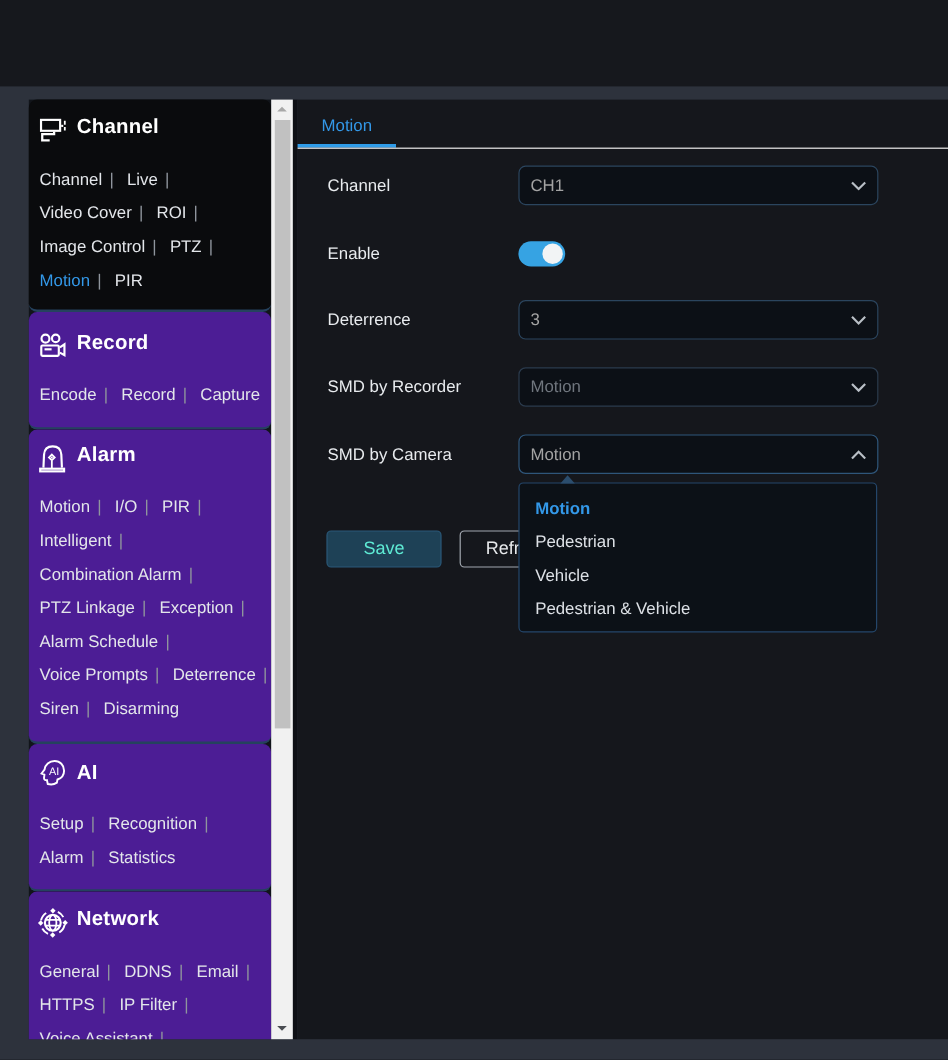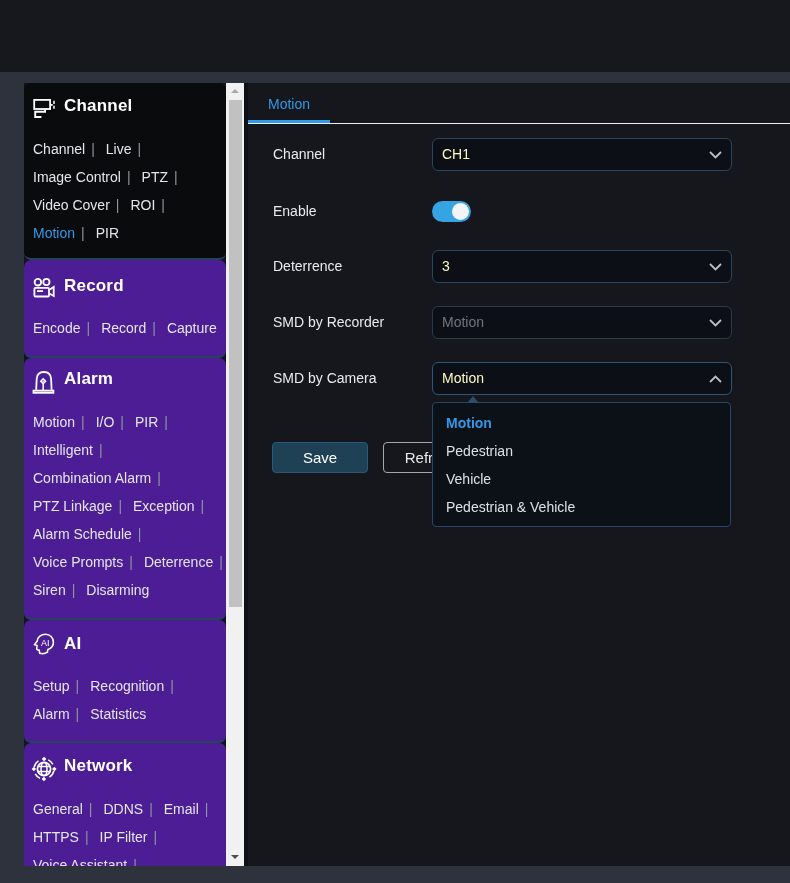--- a/index.html
+++ b/index.html
@@ -35,28 +35,28 @@
 #sbar { position:absolute; left:226px; top:83px; width:18px; height:783px; background:#f1f1f1; }
 #sbar .thumb { position:absolute; left:3px; top:17px; width:12.5px; height:507px; background:#c1c1c1; }
 #sbar .up { position:absolute; left:5px; top:6px; width:0; height:0; border-left:4px solid transparent; border-right:4px solid transparent; border-bottom:4.5px solid #a8a8a8; }
 #sbar .dn { position:absolute; left:5px; bottom:7px; width:0; height:0; border-left:4px solid transparent; border-right:4px solid transparent; border-top:4px solid #4a4d52; }
 
 
 #tab { position:absolute; left:20px; top:11px; width:42px; text-align:center; font-size:14px; color:#3398e8; line-height:20px;}
 #tabline-blue { position:absolute; left:0; top:37px; width:82px; height:3px; background:#2f9ce8; }
 #tabline-white { position:absolute; left:0; top:40px; width:542px; height:1px; background:#ededed; }
 .lbl { position:absolute; left:25px; font-size:14px; color:#e8ebee; height:33px; line-height:33px; }
-.sel { position:absolute; left:184px; width:300px; height:33px; background:#0c1016; border:1px solid #2b455e; border-radius:6px; font-size:14px; color:#fef9c3; line-height:31px; padding-left:9px; }
+.sel { position:absolute; left:184px; width:300px; height:33px; background:#0c1016; border:1px solid #2b455e; border-radius:6px; font-size:14px; color:#a3a3a3; line-height:31px; padding-left:9px; }
 .sel svg { position:absolute; right:9px; top:12px; }
 .sel.open { border-color:#2f567a; }
 .sel.open svg { top:12px; }
 .sel.dis { color:#70767e; border-color:#2b3b4d; }
 #toggle { position:absolute; left:184px; top:118px; width:39px; height:21px; background:#36a3e3; border-radius:10.5px; }
 #toggle .knob { position:absolute; right:2px; top:2px; width:17px; height:17px; background:#f2f4f5; border-radius:50%; }
-#savebtn { position:absolute; left:24px; top:359px; width:96px; height:31px; background:#1e4156; border:1px solid #2a5878; border-radius:4px; color:#ffffff; font-size:15px; text-align:center; line-height:29px; }
+#savebtn { position:absolute; left:24px; top:359px; width:96px; height:31px; background:#1e4156; border:1px solid #2a5878; border-radius:4px; color:#5eead4; font-size:15px; text-align:center; line-height:29px; }
 #refbtn { position:absolute; left:135px; top:359px; width:96px; height:31px; background:transparent; border:1px solid #a2a8b0; border-radius:4px; color:#e8eaec; font-size:15px; text-align:center; line-height:29px; }
 #ddwrap { position:absolute; left:184px; top:319px; width:299px; height:125px; background:#0c1117; border:1px solid #24466a; border-radius:4px; z-index:5; }
 #ddptr { position:absolute; left:219px; top:313px; width:0; height:0; border-left:6px solid transparent; border-right:6px solid transparent; border-bottom:7px solid #2b4d6d; z-index:6; }
 #ddwrap .it { height:28px; line-height:28px; font-size:14px; color:#dde1e6; padding-left:13px; }
 #ddwrap .it.sel1 { color:#3398e8; font-weight:bold; }
 #ddwrap .sp { height:6px; }
 </style>
 </head>
 <body>
 <div id="topbar"></div>
@@ -103,22 +103,22 @@
     <svg width="24" height="24" viewBox="0 0 24 24" fill="none" stroke="#fff" stroke-width="1.8">
       <rect x="2.2" y="5.9" width="15.9" height="9.1"></rect>
       <path d="M13.1,15.5 v2.3 H3.2 v5.2 h6.2" stroke-width="1.9"></path>
       <rect x="19" y="10" width="1.7" height="1.8" fill="#fff" stroke="none"></rect>
       <path d="M22,6.7 v3.3 M22,11.8 v3" stroke-width="1.5"></path>
     </svg>
     <span class="ht">Channel</span>
   </div>
   <div class="items">
     <div>Channel<span class="p">|</span>Live<span class="p">|</span></div>
+    <div>Video Cover<span class="p">|</span>ROI<span class="p">|</span></div>
     <div>Image Control<span class="p">|</span>PTZ<span class="p">|</span></div>
-    <div>Video Cover<span class="p">|</span>ROI<span class="p">|</span></div>
     <div><span class="blue">Motion</span><span class="p">|</span>PIR</div>
   </div>
 </div>
 
 <div class="sect" id="s2">
   <div class="hdr">
     <svg width="24" height="24" viewBox="0 0 24 24" fill="none" stroke="#fff" stroke-width="1.8">
       <circle cx="5.9" cy="8.2" r="3.3"></circle>
       <circle cx="14.4" cy="8.0" r="3.1"></circle>
       <rect x="2.4" y="13.9" width="14.6" height="8.6" rx="1"></rect>

